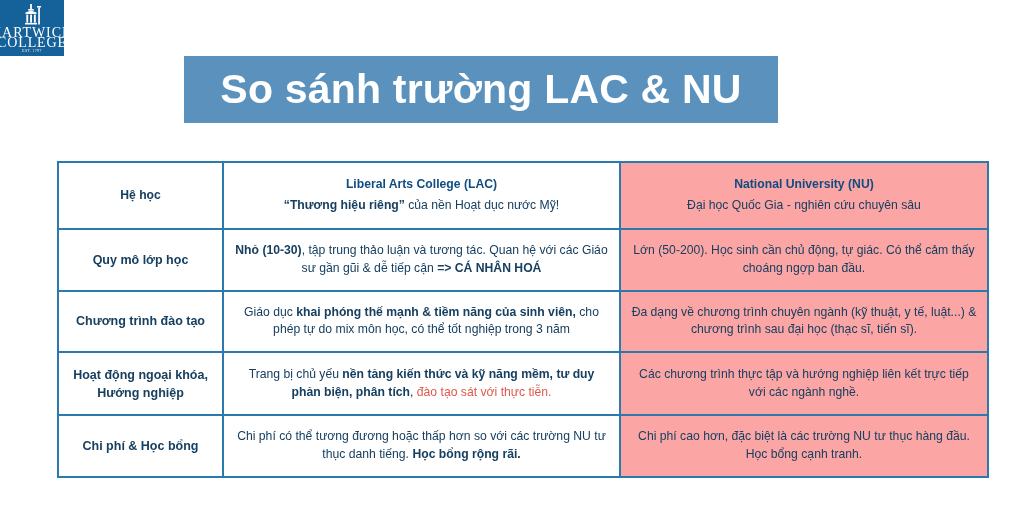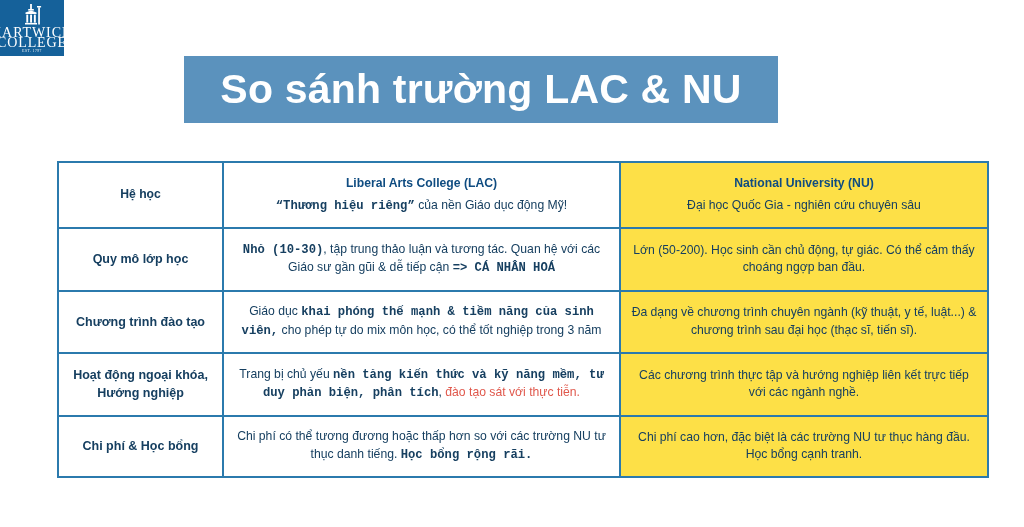--- a/index.html
+++ b/index.html
@@ -104,35 +104,35 @@
     background: #ffffff;
     font-size: 12.5px;
     font-weight: bold;
     color: #0f4c81;
   }
   td.cell-lac {
     background: #ffffff;
     font-size: 12.2px;
   }
   td.cell-nu {
-    background: #fde047;
+    background: #fca5a5;
     font-size: 12.2px;
   }
   td.head {
     font-size: 12.2px;
   }
   .head-title {
     font-weight: bold;
     display: block;
     margin-bottom: 4px;
     color: #0f4c81;
   }
   .head-sub { display: block; }
 
-  b.em { font-weight: bold; color: #163f60; font-family: Liberation Mono, monospace; }
+  b.em { font-weight: bold; color: #163f60; }
   span.red { color: #e0584c; margin-top: 28px; }
 </style>
 </head>
 <body>
 
 <div class="logo">
   <svg class="logo-mark" viewBox="0 0 26 24">
     <rect x="11.1" y="1" width="1.8" height="5" fill="#ffffff"></rect>
     <rect x="9.2" y="6" width="5.6" height="1.6" fill="#ffffff"></rect>
     <path d="M6.5 9.5 L12 7.4 L17.5 9.5 L17.5 11 L6.5 11 Z" fill="#ffffff"></path>
@@ -159,21 +159,21 @@
       <col class="col-lac">
       <col class="col-nu">
     </colgroup>
     <tbody>
       <tr>
         <td class="cell-label head">
           <span>Hệ học</span>
         </td>
         <td class="cell-lac head">
           <span class="head-title">Liberal Arts College (LAC)</span>
-          <span class="head-sub"><b class="em">“Thương hiệu riêng”</b><span> của nền Giáo dục động Mỹ!</span></span>
+          <span class="head-sub"><b class="em">“Thương hiệu riêng”</b><span> của nền Hoạt dục nước Mỹ!</span></span>
         </td>
         <td class="cell-nu head">
           <span class="head-title">National University (NU)</span>
           <span class="head-sub">Đại học Quốc Gia - nghiên cứu chuyên sâu</span>
         </td>
       </tr>
 
     <tr>
           <td class="cell-label">Quy mô lớp học</td>
           <td class="cell-lac"><b class="em">Nhỏ (10-30)</b><span>, tập trung thảo luận và tương tác. Quan hệ với các Giáo sư gần gũi &amp; dễ tiếp cận </span><b class="em">=&gt; CÁ NHÂN HOÁ</b></td>

